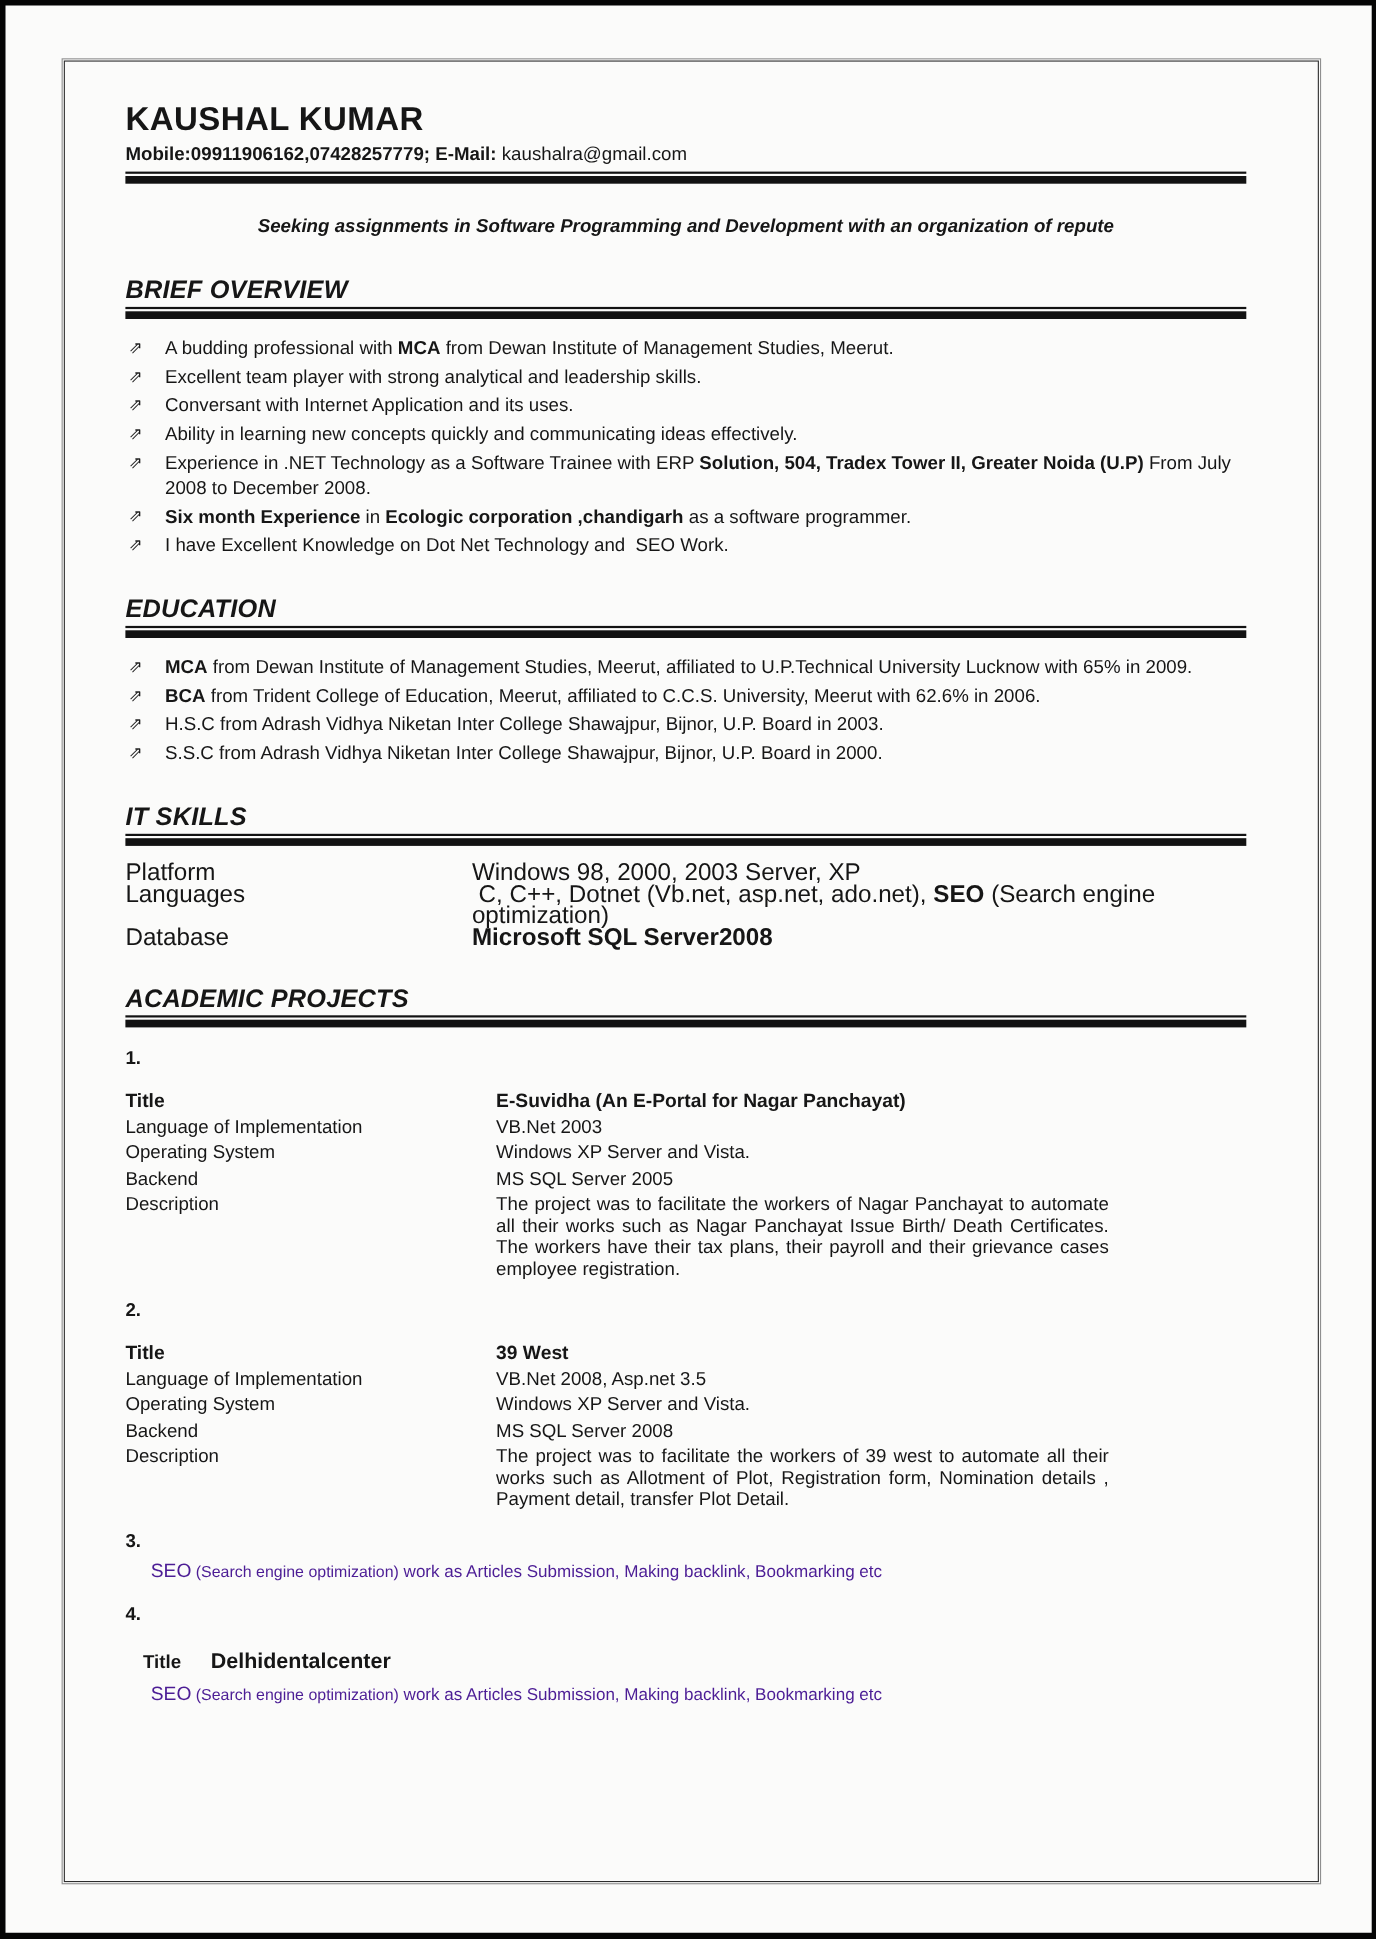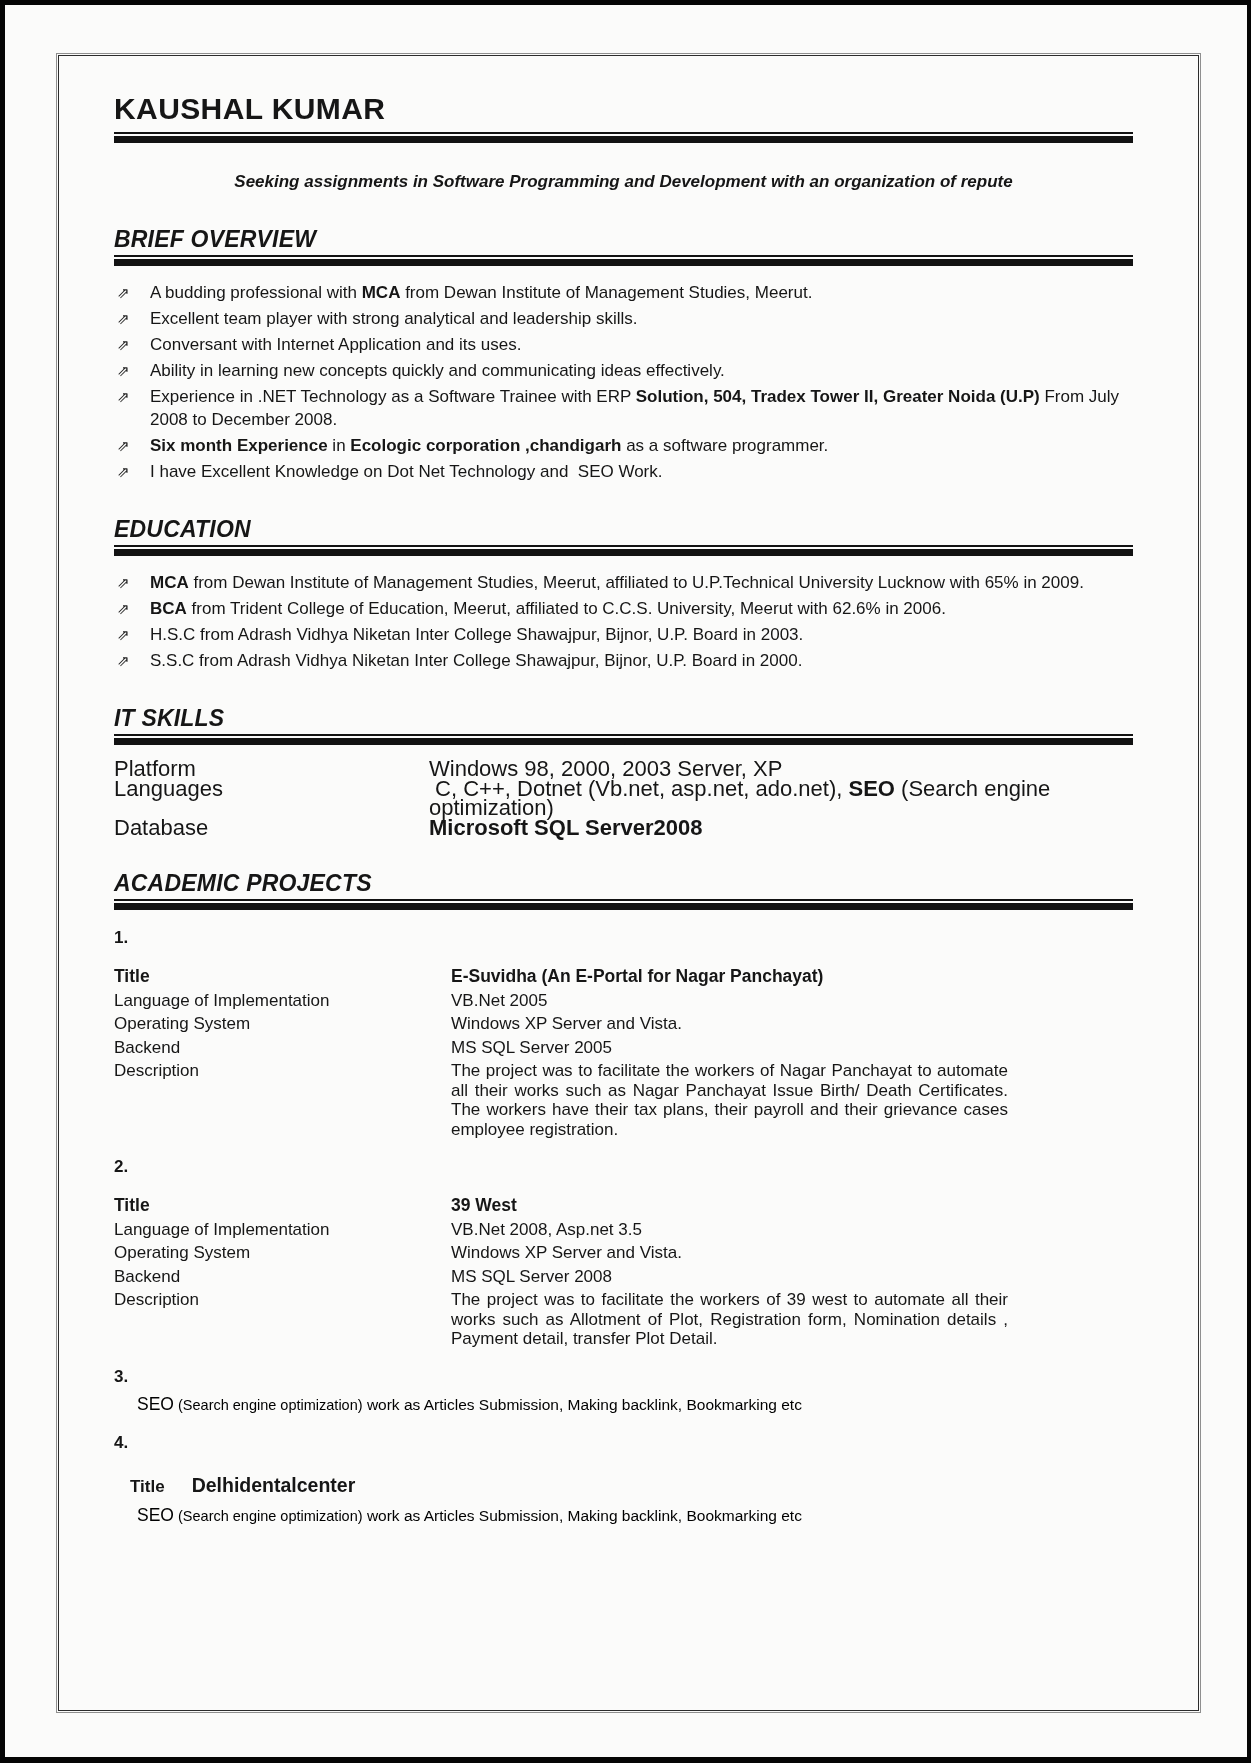--- a/index.html
+++ b/index.html
@@ -47,34 +47,35 @@
   .projects { margin-top:12px; }
   .proj-num { font-weight:700; font-size:17px; margin-top:17px; line-height:21px; }
   .proj-rows { margin-top:19px; font-size:17px; margin-bottom:6px; }
   .prow { display:flex; margin-bottom:4px; line-height:19.5px; }
   .prow .lbl { flex:0 0 337px; width:337px; }
   .prow .val { width:557px; }
   .prow .val.justify { text-align:justify; }
   .prow.title-row .lbl, .prow.title-row .val { font-weight:700; font-size:17.5px; }
   .simple-title { margin:21px 0 0 16px; font-size:17px; font-weight:700; line-height:22px; }
   .simple-title .val { font-size:19.5px; margin-left:27px; }
-  .seo-line { margin:7px 0 6px 23px; font-size:15.5px; line-height:20px; color:#000000; }
+  .seo-line { margin:7px 0 6px 23px; font-size:15.5px; line-height:20px; color:#4c1d95; }
   .seo-line .lead { font-size:17.5px; }
   .seo-line .paren { font-size:14.5px; }
   b { font-weight:700; }
 </style>
 </head>
 <body>
 
 <div class="page">
   <div class="frame">
     <div class="frame-inner">
       <div class="content">
 
         <div class="name">KAUSHAL KUMAR</div>
+        <div class="contact"><b>Mobile:09911906162,07428257779; E-Mail:</b><span> kaushalra@gmail.com</span></div>
         <div class="rule">
             <div class="thin"></div>
             <div class="thick"></div>
           </div>
 
         <div class="objective">Seeking assignments in Software Programming and Development with an organization of repute</div>
 
         <h2 class="section">BRIEF OVERVIEW</h2>
         <div class="rule">
             <div class="thin"></div>
@@ -162,21 +163,21 @@
           </div>
         <div class="projects">
             <div class="proj-num">1.</div>
             <div class="proj-rows">
               <div class="prow title-row">
                 <span class="lbl">Title</span>
                 <span class="val">E-Suvidha (An E-Portal for Nagar Panchayat)</span>
               </div>
               <div class="prow">
                 <span class="lbl">Language of Implementation</span>
-                <span class="val">VB.Net 2005</span>
+                <span class="val">VB.Net 2003</span>
               </div>
               <div class="prow">
                 <span class="lbl">Operating System</span>
                 <span class="val">Windows XP Server and Vista.</span>
               </div>
               <div class="prow">
                 <span class="lbl">Backend</span>
                 <span class="val">MS SQL Server 2005</span>
               </div>
               <div class="prow">

